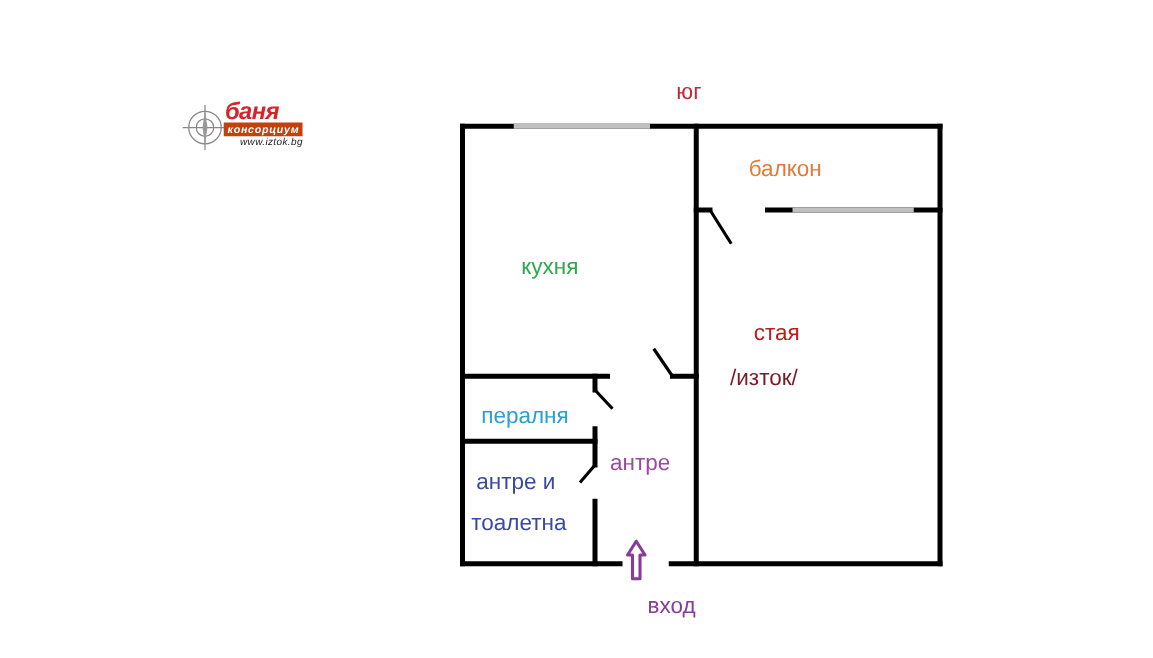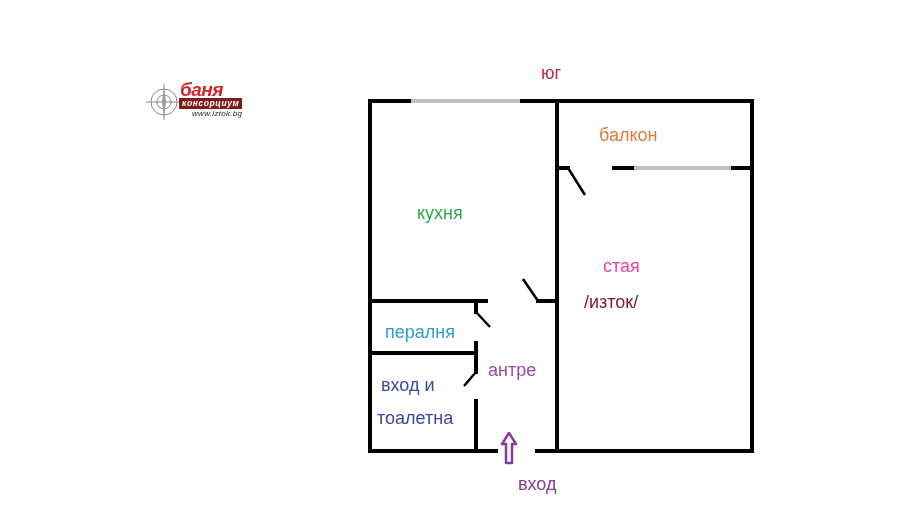--- a/index.html
+++ b/index.html
@@ -3,21 +3,21 @@
 <meta charset="utf-8">
 <style>
   html, body { margin: 0; padding: 0; background: #ffffff; }
   body { width: 922px; height: 526px; position: relative; overflow: hidden;
          font-family: "Liberation Sans", "DejaVu Sans", sans-serif; }
   .label { position: absolute; font-size: 18px; white-space: nowrap; line-height: 1; }
   svg.plan { position: absolute; left: 0; top: 0; }
   .logo { position: absolute; left: 146px; top: 80px; width: 112px; height: 44px; }
   .logo .brand { position: absolute; left: 34px; top: 0px; font-weight: bold; font-style: italic;
                  font-size: 19px; color: #d8232a; letter-spacing: -0.5px; line-height: 1; }
-  .logo .sub { position: absolute; left: 33px; top: 18px; background: #7f1d1d; color: #fff;
+  .logo .sub { position: absolute; left: 33px; top: 18px; background: #c2410c; color: #fff;
                font-weight: bold; font-style: italic; font-size: 8.5px; padding: 1px 3px;
                letter-spacing: 0.6px; line-height: 1; }
   .logo .url { position: absolute; left: 46px; top: 30px; font-style: italic; font-size: 8px;
                color: #222; letter-spacing: 0.3px; line-height: 1; }
 </style>
 </head>
 <body>
 
 <div class="logo">
   <svg width="40" height="44" style="position:absolute;left:0;top:0">
@@ -70,19 +70,19 @@
   </g>
 
   <g>
     <path d="M509 433 L502 444 L506 444 L506 463 L512 463 L512 444 L516 444 Z" fill="none" stroke="#8a3a9a" stroke-width="2.5" stroke-linejoin="round"></path>
   </g>
 </svg>
 
 <span class="label" style="left: 541px; top: 64px; color: rgb(192, 40, 60);">юг</span>
 <span class="label" style="left: 599px; top: 126px; color: rgb(224, 123, 57);">балкон</span>
 <span class="label" style="left: 417px; top: 204px; color: rgb(46, 168, 74);">кухня</span>
-<span class="label" style="left: 603px; top: 257px; color: #ec4899;">стая</span>
+<span class="label" style="left: 603px; top: 257px; color: #b91c1c;">стая</span>
 <span class="label" style="left: 584px; top: 293px; color: rgb(122, 26, 42);">/изток/</span>
 <span class="label" style="left: 385px; top: 323px; color: rgb(42, 159, 208);">пералня</span>
 <span class="label" style="left: 488px; top: 361px; color: rgb(154, 74, 160);">антре</span>
-<span class="label" style="left: 381px; top: 376px; color: rgb(58, 74, 160);">вход и</span>
+<span class="label" style="left: 381px; top: 376px; color: rgb(58, 74, 160);">антре и</span>
 <span class="label" style="left: 377px; top: 409px; color: rgb(58, 74, 160); text-align: center;">тоалетна</span>
 <span class="label" style="left: 518px; top: 451px; color: rgb(138, 58, 154); margin-top: 24px;">вход</span>
 
 </body></html>

